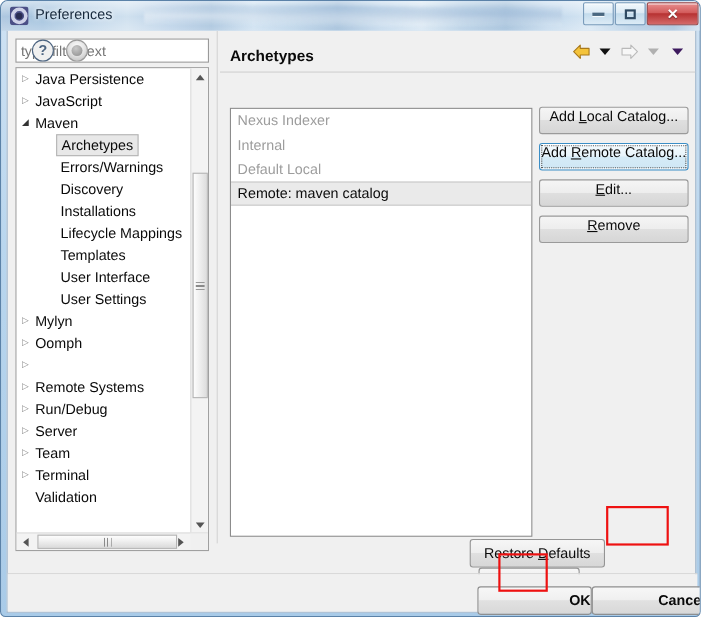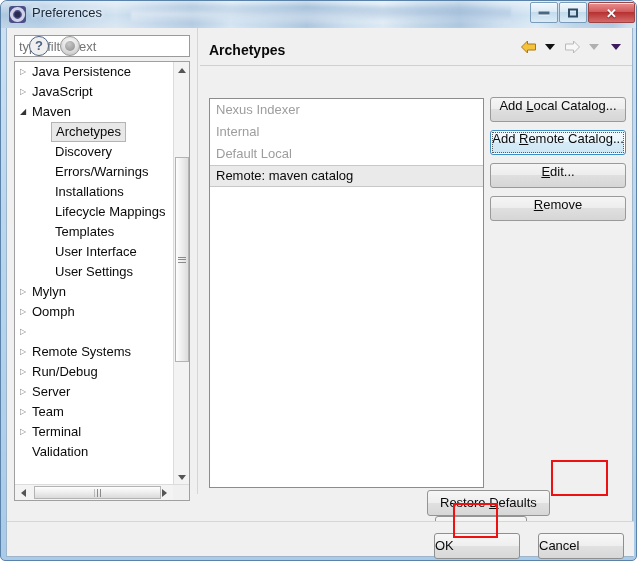--- a/index.html
+++ b/index.html
@@ -268,25 +268,25 @@
     font-size: 13px; font-weight: bold; color: #4c6480; line-height: 1; }
   .dot-ico { left: 53px; border: 1.6px solid #9a9a9a;
     background: radial-gradient(circle at 50% 35%, #ffffff 0%, #e6e6e6 45%, #b8b8b8 100%); }
   .dot-ico span { position: absolute; left: 50%; top: 50%; transform: translate(-50%,-50%);
     width: 10px; height: 10px; border-radius: 50%;
     background: radial-gradient(circle at 40% 30%, #c8c8c8, #8c8c8c); }
 
   .okbtn { position: absolute; left: 427px; top: 505px; }
   .cancelbtn { position: absolute; left: 531px; top: 505px; }
   .btn-dlg {
-    display: inline-block; width: 86px; height: 26px; line-height: 24px;
+    display: inline-block; width: 104px; height: 26px; line-height: 24px;
     background: linear-gradient(to bottom, #f7f7f7 0%, #efefef 48%, #e1e1e1 50%, #d8d8d8 100%);
     border: 1px solid #8f8f8f; border-radius: 3px;
     font-family: "Liberation Sans", sans-serif;
-    font-size: 13px; color: #0a0a0a; text-align: left; cursor: default;
+    font-size: 13px; color: #0a0a0a; text-align: right; cursor: default; font-weight: bold;
   }
 
   
   .annot { position: absolute; border: 2px solid #ee1111; pointer-events: none; }
   .annot-apply { left: 550px; top: 459px; width: 57px; height: 36px; }
   .annot-ok { left: 452px; top: 502px; width: 45px; height: 35px; }
 </style>
 </head>
 <body>
 
@@ -348,24 +348,24 @@
               <span class="lbl">JavaScript</span>
             </div>
             <div class="tnode">
               <span class="arrow open">◢</span>
               <span class="lbl">Maven</span>
             </div>
             <div class="tnode child selected">
               <span class="lbl">Archetypes</span>
             </div>
             <div class="tnode child">
+              <span class="lbl">Errors/Warnings</span>
+            </div>
+            <div class="tnode child">
               <span class="lbl">Discovery</span>
-            </div>
-            <div class="tnode child">
-              <span class="lbl">Errors/Warnings</span>
             </div>
             <div class="tnode child">
               <span class="lbl">Installations</span>
             </div>
             <div class="tnode child">
               <span class="lbl">Lifecycle Mappings</span>
             </div>
             <div class="tnode child">
               <span class="lbl">Templates</span>
             </div>

